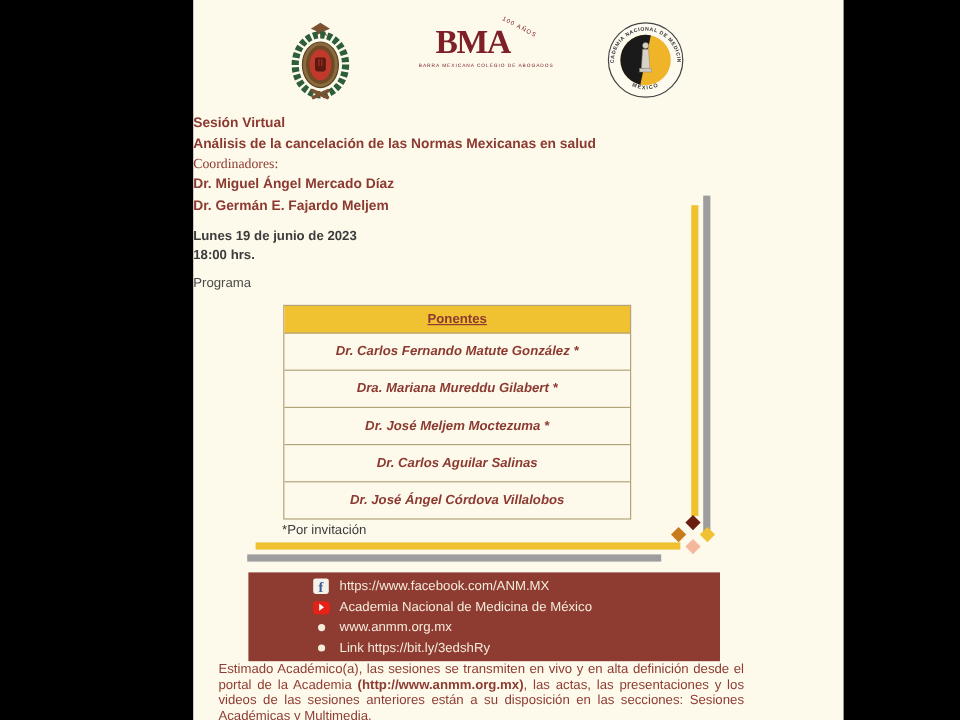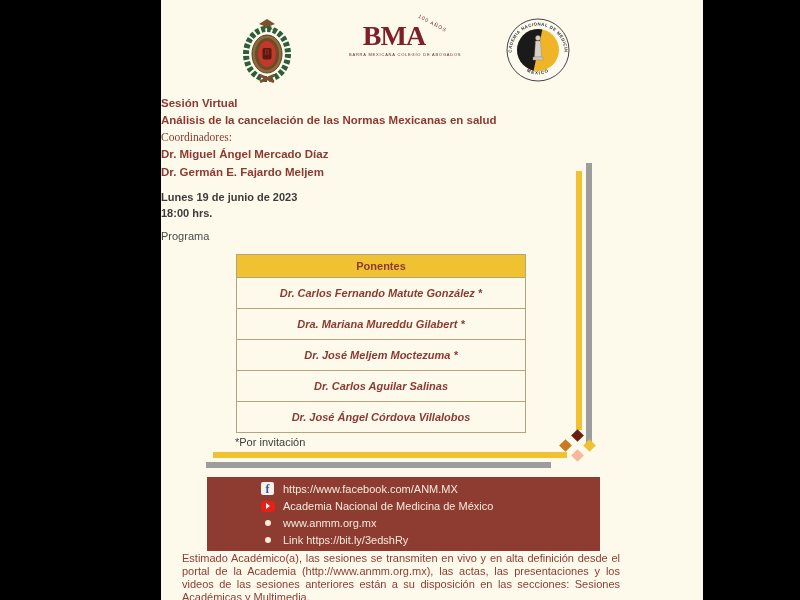--- a/index.html
+++ b/index.html
@@ -29,20 +29,21 @@
 
   
   .ptable {
     position:absolute; left:75px; top:254px; width:290px;
     border:1px solid #b3a47c; box-sizing:border-box;
   }
   .ptable-header {
     height:22px; line-height:22px; background:#f0c232; color:#8c3a31;
     text-align:center; font-size:11px; font-weight:600;
     border-bottom:1px solid #b3a47c;
+    text-decoration:underline;
   }
   .prow {
     height:30px; line-height:30px; text-align:center;
     font-size:11px; font-style:italic; font-weight:bold; color:#8c3a31;
     border-bottom:1px solid #b3a47c;
   }
   .prow:last-child { border-bottom:none; }
 
   
   .vbar-yellow { left:415px; top:171px; width:6px; height:259px; background:#f0c232; }
@@ -74,21 +75,21 @@
     display:flex; align-items:center; justify-content:center;
   }
   .yt-play { width:0; height:0; border-left:4px solid #fff; border-top:3px solid transparent; border-bottom:3px solid transparent; }
   .bullet { width:6px; height:6px; border-radius:50%; background:#f3ecdb; }
 
   
   .bottom-note {
     position:absolute; left:21px; top:552px; width:438px;
     font-size:11px; line-height:13px; color:#8e3b32; text-align:justify;
   }
-  .bottom-note b { font-weight:normal; }
+  .bottom-note b { font-weight:bold; }
 
   .note-invitation { position:absolute; left:74px; top:436px; font-size:11px; color:#3c3c3c; }
 </style>
 </head>
 <body>
 
 <div class="flyer">
 
   <svg class="abs" style="left:76px; top:16px;" width="60" height="70" viewBox="0 0 60 70">
 

